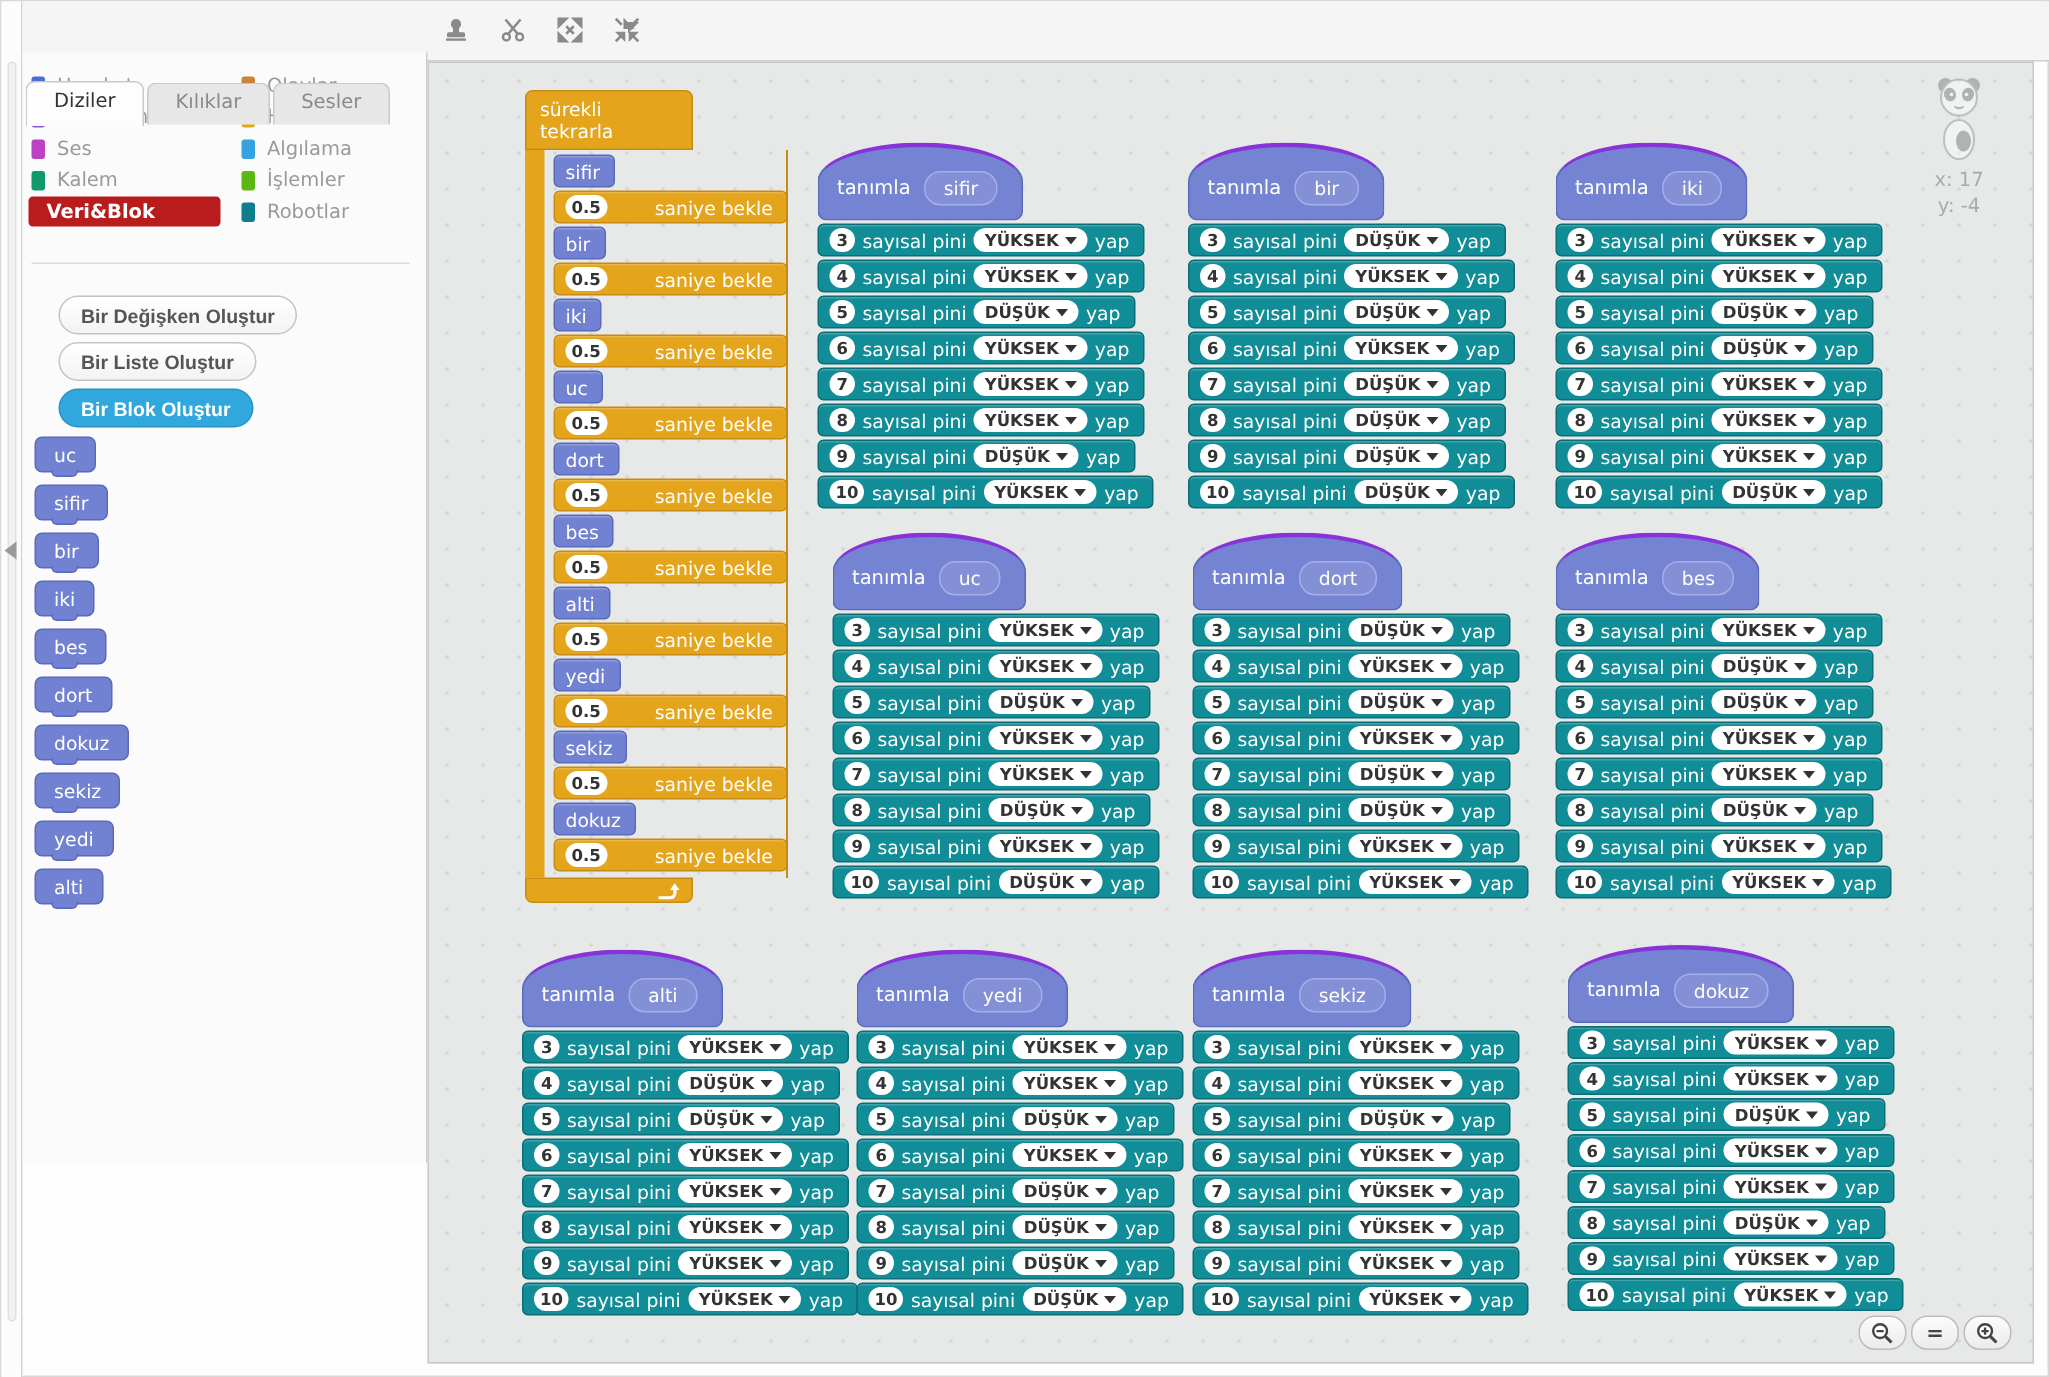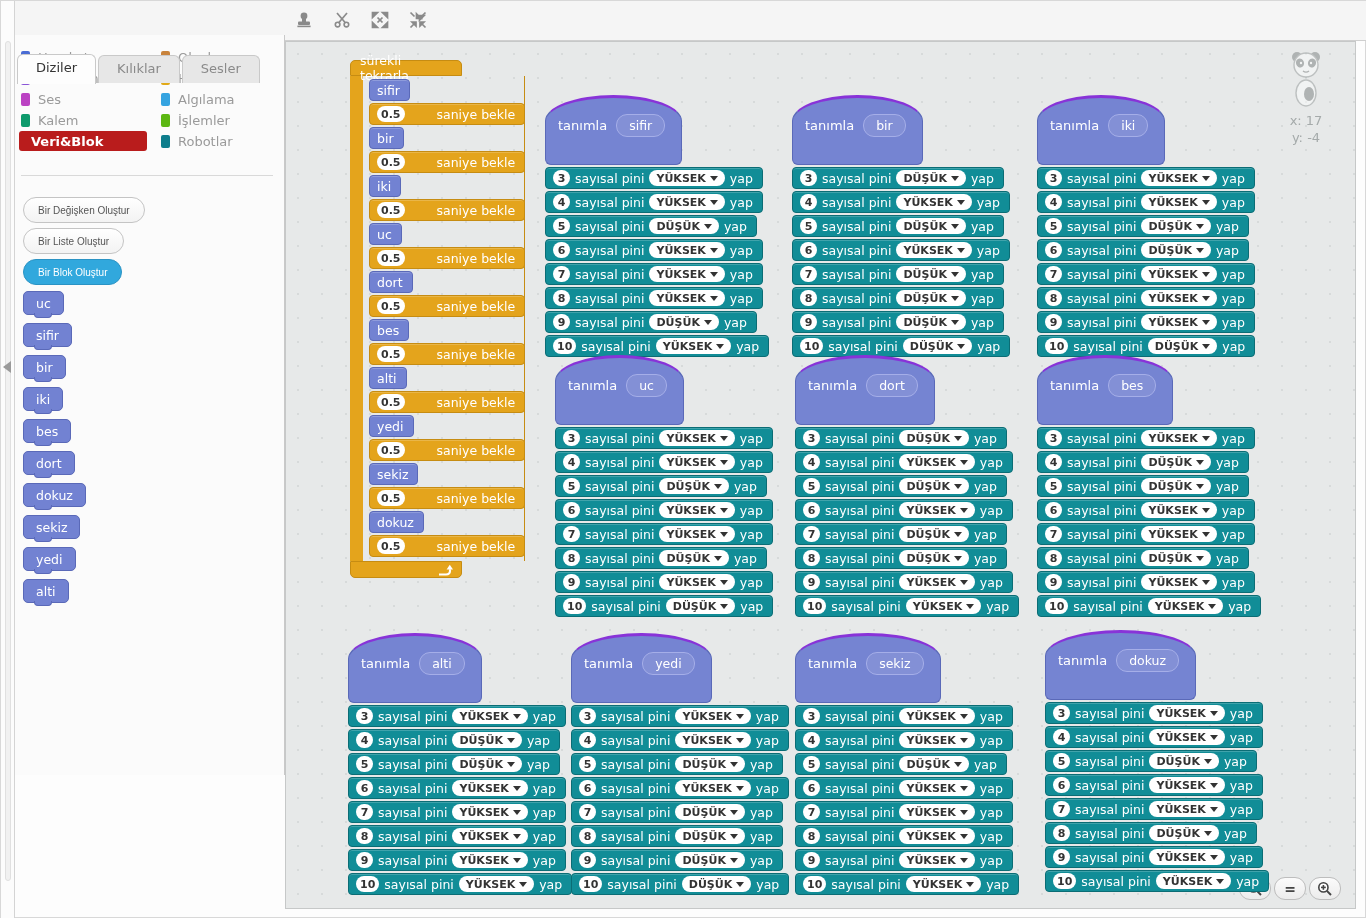--- a/index.html
+++ b/index.html
@@ -27,22 +27,22 @@
   #cats { position:absolute; left:4px; top:12px; width:258px; }
   .cat-col { position:absolute; top:0; width:128px; }
   #cat-left { left:0; } #cat-right { left:140px; }
   .cat { display:flex; align-items:center; gap:8px; height:21px; cursor:pointer; padding-left:2px; }
   .cat-swatch { width:9px; height:13px; border-radius:2px; flex:0 0 9px; }
   .cat-label { font-size:13px; color:#9a9a9a; }
   .cat.selected { background:#b91c1c; border-radius:3px; height:20px; padding-right:4px; }
   .cat.selected .cat-label { color:#fff; font-weight:bold; }
   .cat.selected .cat-swatch { visibility:hidden; width:2px; flex-basis:2px; }
   #cat-divider { position:absolute; left:6px; top:140px; width:252px; border-top:1px solid #d9d9d9; }
-  .pal-btn { position:absolute; left:8px; height:26px; padding:4px 14px; font-size:10px; color:#555;
-    background:linear-gradient(#ffffff,#f3f3f3); border:1px solid #c4c4c4; border-radius:13px; cursor:pointer; }
+  .pal-btn { position:absolute; left:24px; height:26px; padding:4px 14px; font-size:13px; color:#555;
+    background:linear-gradient(#ffffff,#f3f3f3); border:1px solid #c4c4c4; border-radius:13px; cursor:pointer;font-weight:bold; }
   .pal-btn.primary { background:#31a8dd; border-color:#2a93c4; color:#fff; }
   .pal-block { position:absolute; left:8px; height:24px; padding:4px 12px; font-size:12.5px; color:#fff;
     background:#7282d2; border:1px solid #5a69b8; border-radius:5px; cursor:grab; }
   .pal-block::after { content:""; position:absolute; left:10px; bottom:-4px; width:16px; height:4px;
     background:#7282d2; border:1px solid #5a69b8; border-top:none; border-radius:0 0 4px 4px; }
 
   
   #canvas { position:absolute; left:284px; top:40px; width:1071px; height:868px; background:#e7e9e9;
     border:1px solid #c6c8c8; overflow:hidden;
     background-image:radial-gradient(#d7dada 1.1px, transparent 1.2px); background-size:24px 24px; }
@@ -68,27 +68,27 @@
   .blueb { background:#7282d2; border:1px solid #5a69b8; }
   .numpill { background:#fff; color:#333; font-weight:bold; font-size:11px; min-width:17px; height:16px;
     border-radius:9px; display:flex; align-items:center; justify-content:center; padding:0 4px; }
   .drop { background:#fff; color:#333; font-weight:bold; font-size:11px; height:16px; border-radius:9px;
     display:flex; align-items:center; gap:4px; padding:0 7px; cursor:pointer; }
   .drop .tri { width:0; height:0; border-left:4px solid transparent; border-right:4px solid transparent; border-top:5px solid #333; }
 
   .hat-teal { width:max-content; background:#118d97; border:1px solid #0b6d75; color:#fff; font-size:13px;
     padding:14px 14px 6px 12px; border-radius:50% 50% 5px 5px / 24px 24px 5px 5px; margin-bottom:2px; cursor:grab; }
   .hat-def { width:max-content; background:#7584d2; border:1px solid #5a69b8; border-top:3px solid #8833d8;
-    color:#fff; font-size:13px; padding:16px 16px 27px 12px; margin-bottom:2px;
+    color:#fff; font-size:13px; padding:16px 16px 9px 12px; margin-bottom:2px;
     border-radius:50% 50% 6px 6px / 26px 26px 6px 6px; display:flex; align-items:center; gap:9px; cursor:grab; }
   .def-slot { border:1px solid #a5aee8; background:rgba(255,255,255,.10); border-radius:11px;
     padding:3px 12px; font-size:12.5px; color:#fff; }
 
   .loop-top { width:112px; background:#e4a41c; border:1px solid #c68c12; color:#fff; font-size:12.5px;
-    height:16px; display:flex; align-items:center; padding:0 9px; border-radius:5px 5px 0 0; cursor:grab; }
+    height:40px; display:flex; align-items:center; padding:0 9px; border-radius:5px 5px 0 0; cursor:grab; }
   .loop-mid { border-left:13px solid #e4a41c; padding:3px 0 2px 6px; width:max-content;
     box-shadow:-14px 0 0 -13px #c68c12 inset; }
   .loop-bot { width:112px; height:17px; background:#e4a41c; border:1px solid #c68c12; border-radius:0 0 5px 5px;
     display:flex; align-items:center; justify-content:flex-end; padding-right:8px; }
 </style>
 </head>
 <body>
 
 <div id="app">
 

